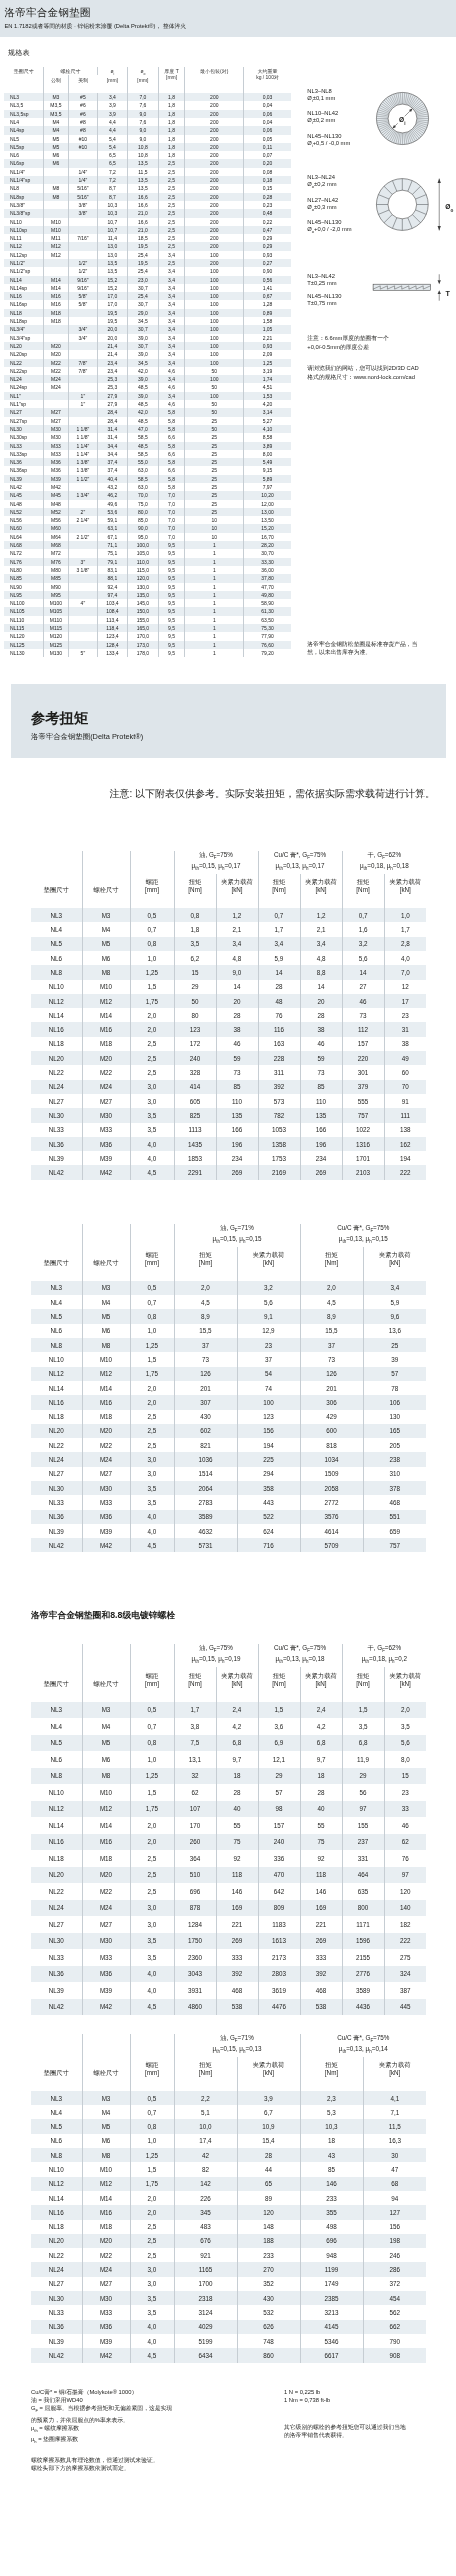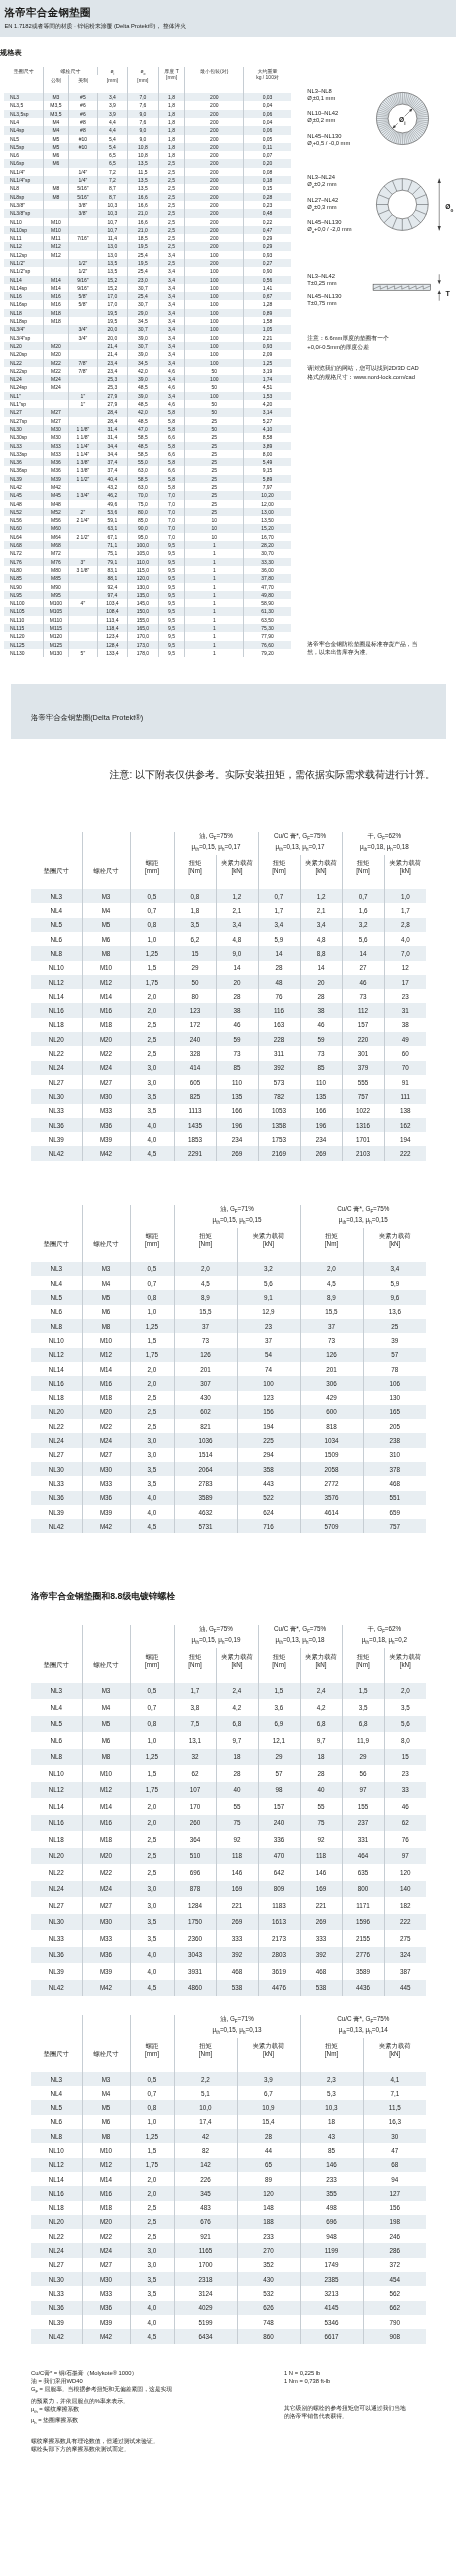--- a/index.html
+++ b/index.html
@@ -5,24 +5,24 @@
   html,body { margin:0; padding:0; }
   body {
     width:457px; min-height:2576px; background:#fff;
     font-family:"Liberation Sans","DejaVu Sans",sans-serif;
     color:#1d1d1b; -webkit-font-smoothing:antialiased;
   }
   .page { position:relative; width:457px; padding-bottom:44px; }
 
   
   .head-band { background:#dee5ea; padding:5.5px 6.6px 6.6px 4.4px; }
-  .head-band h1 { margin:0; font-size:10.5px; font-weight:bold; letter-spacing:0.3px; }
+  .head-band h1 { margin:0; font-size:10.5px; font-weight:normal; letter-spacing:0.3px; }
   .head-band .subtitle { font-size:5.8px; margin-top:2.2px; }
 
-  .sec-title { font-size:7.2px; font-weight:bold; margin:11px 0 0 0; }
+  .sec-title { font-size:7.2px; font-weight:normal; margin:11px 0 0 8px; }
 
   
   .spec-wrap { display:flex; margin:8.3px 0 0 4.4px; align-items:stretch; }
 
   table { border-collapse:collapse; table-layout:fixed; }
   .spec-table { width:286px; font-size:5px; }
   .spec-table th {
     font-weight:normal; color:#333; vertical-align:top;
     padding:1.7px 1.1px 1.1px; line-height:6px; text-align:center;
   }
@@ -984,20 +984,21 @@
         </div>
       </div>
 
       <div class="side-note tol-note">注意：6.6mm厚度的垫圈有一个<br>+0,0/-0.5mm的厚度公差</div>
       <div class="side-note cad-note">请浏览我们的网站，您可以找到2D/3D CAD<br>格式的规格尺寸：www.nord-lock.com/cad</div>
       <div class="stock-note">洛帝牢合金钢防松垫圈是标准存货产品，当<br>然，以未出售库存为准。</div>
     </aside>
   </div>
 
   <section class="torque-band">
+    <h1>参考扭矩</h1>
     <div class="bsub">洛帝牢合金钢垫圈(Delta Protekt®)</div>
   </section>
 
   <div class="attn">注意: 以下附表仅供参考。实际安装扭矩，需依据实际需求载荷进行计算。</div>
 
   <div class="torque-area">
     <div class="tblock1">
       <table class="torque">
           <colgroup>
             <col style="width:51px">

